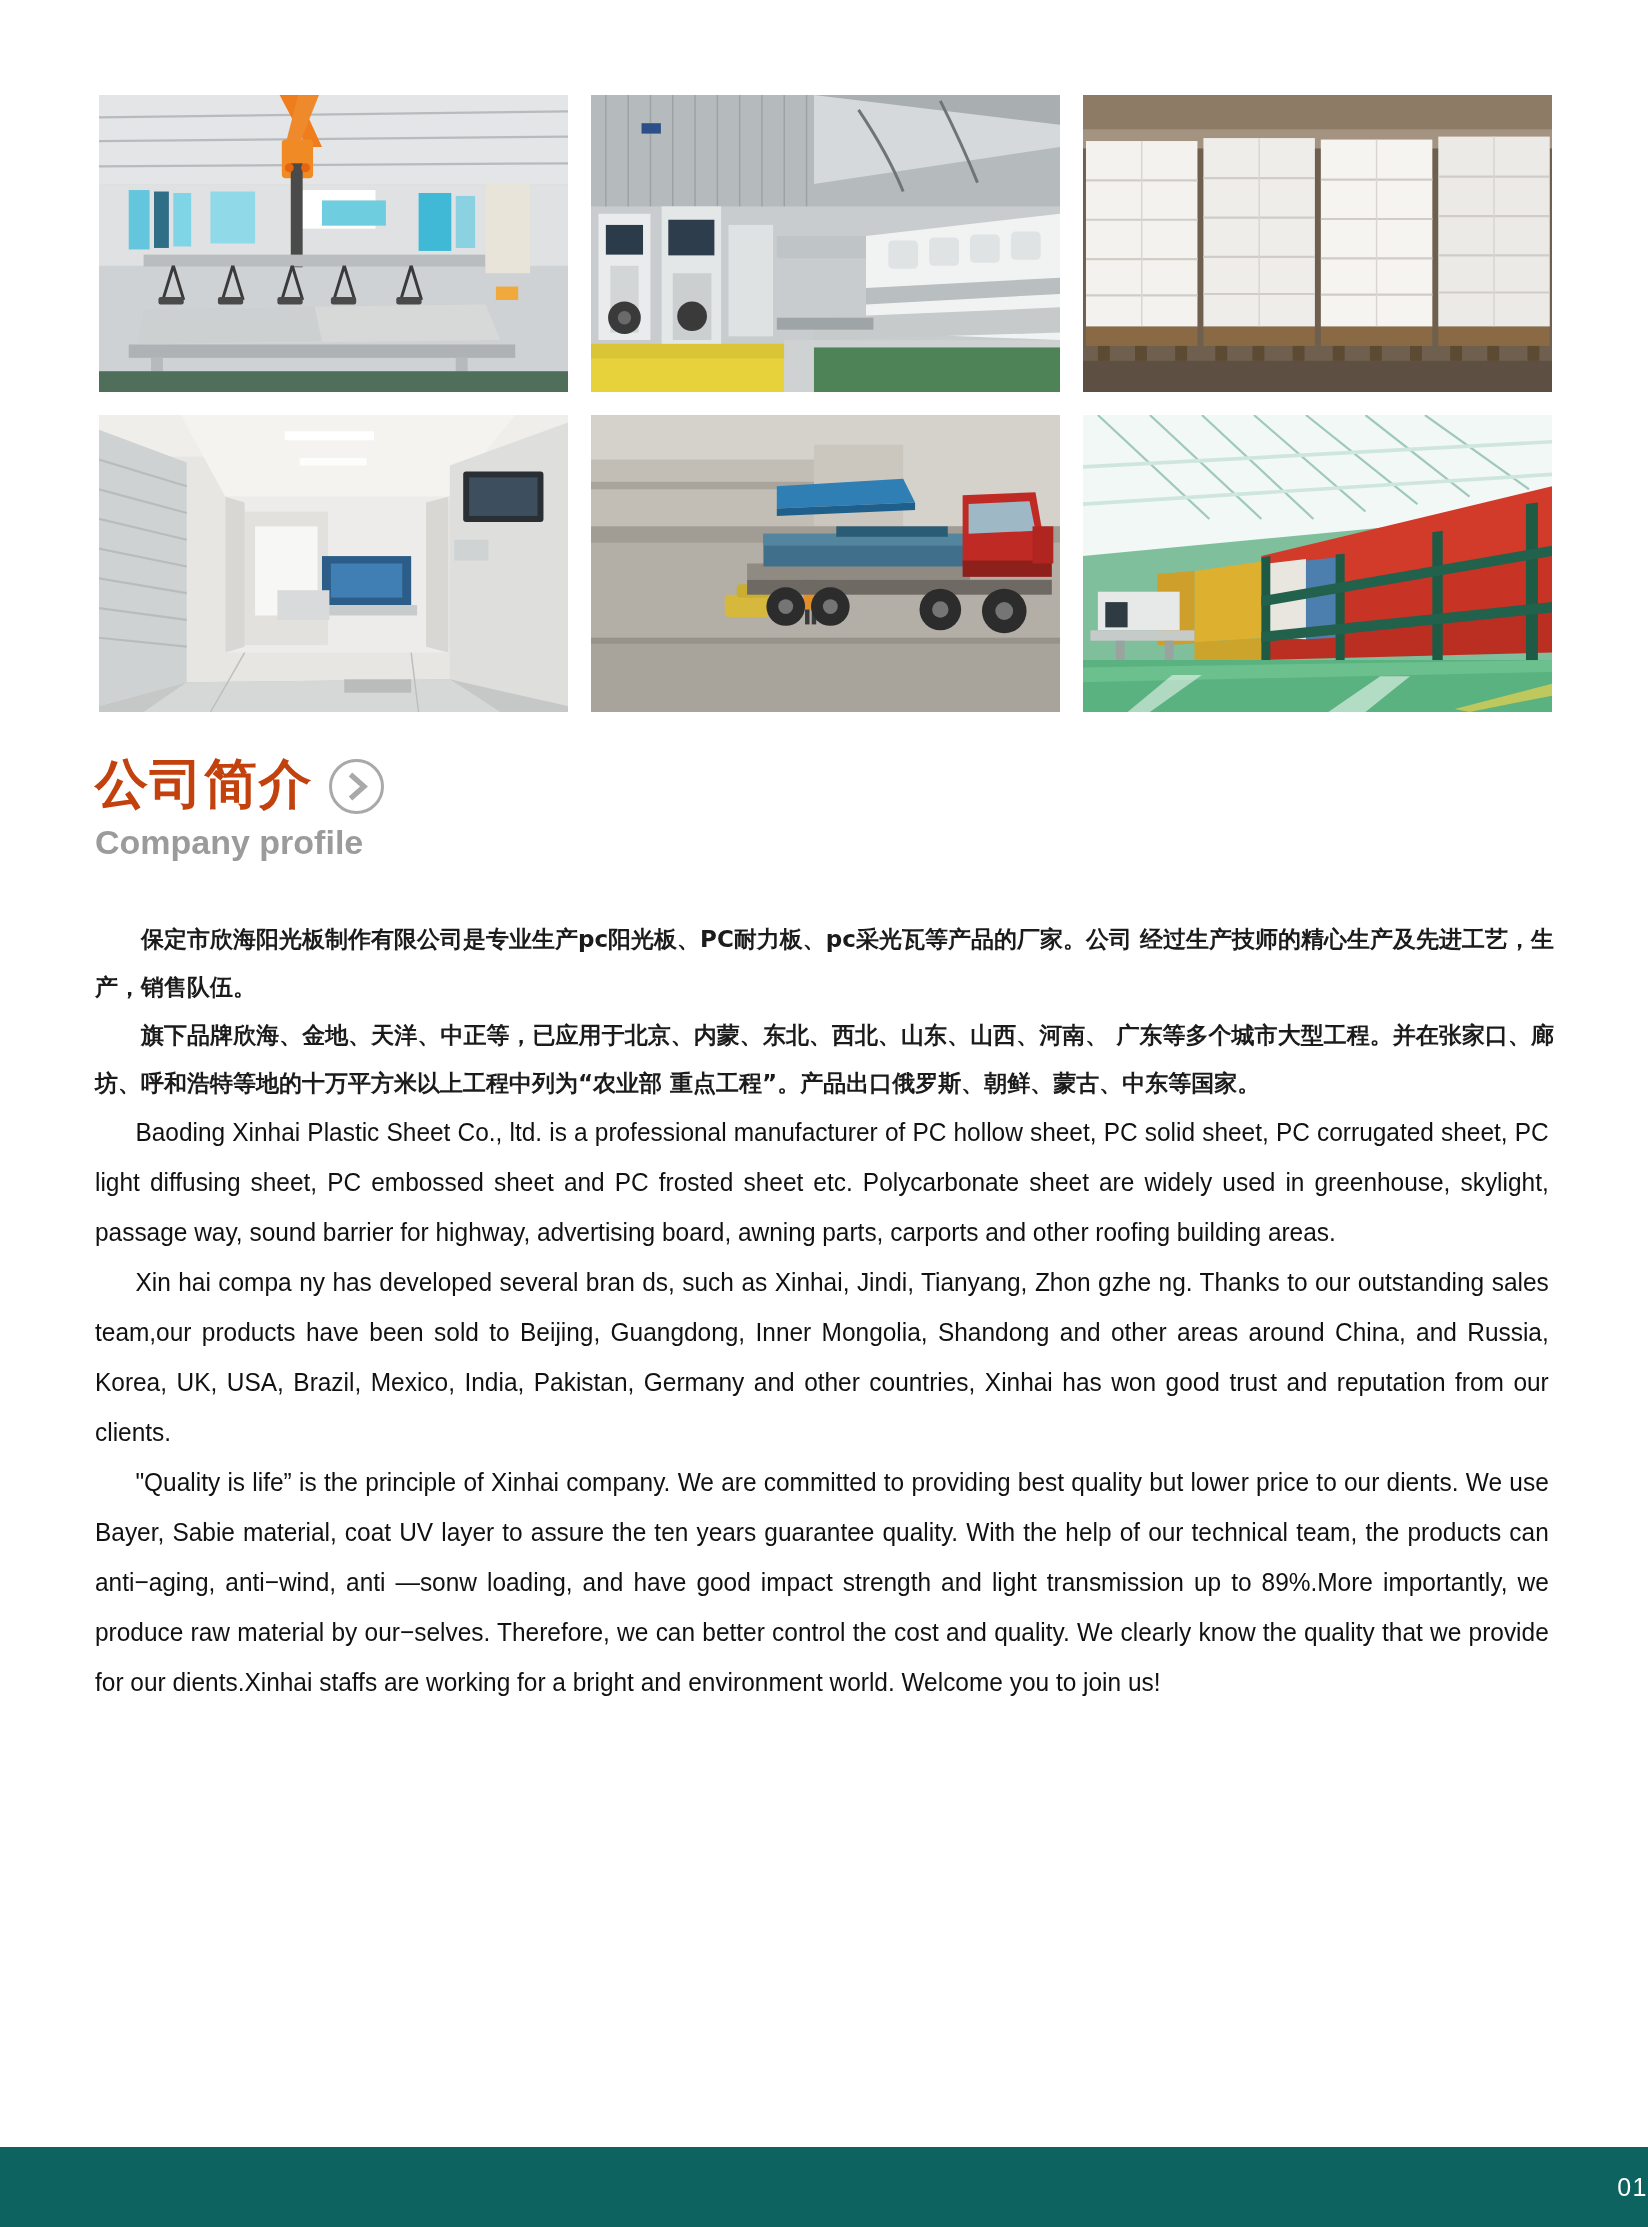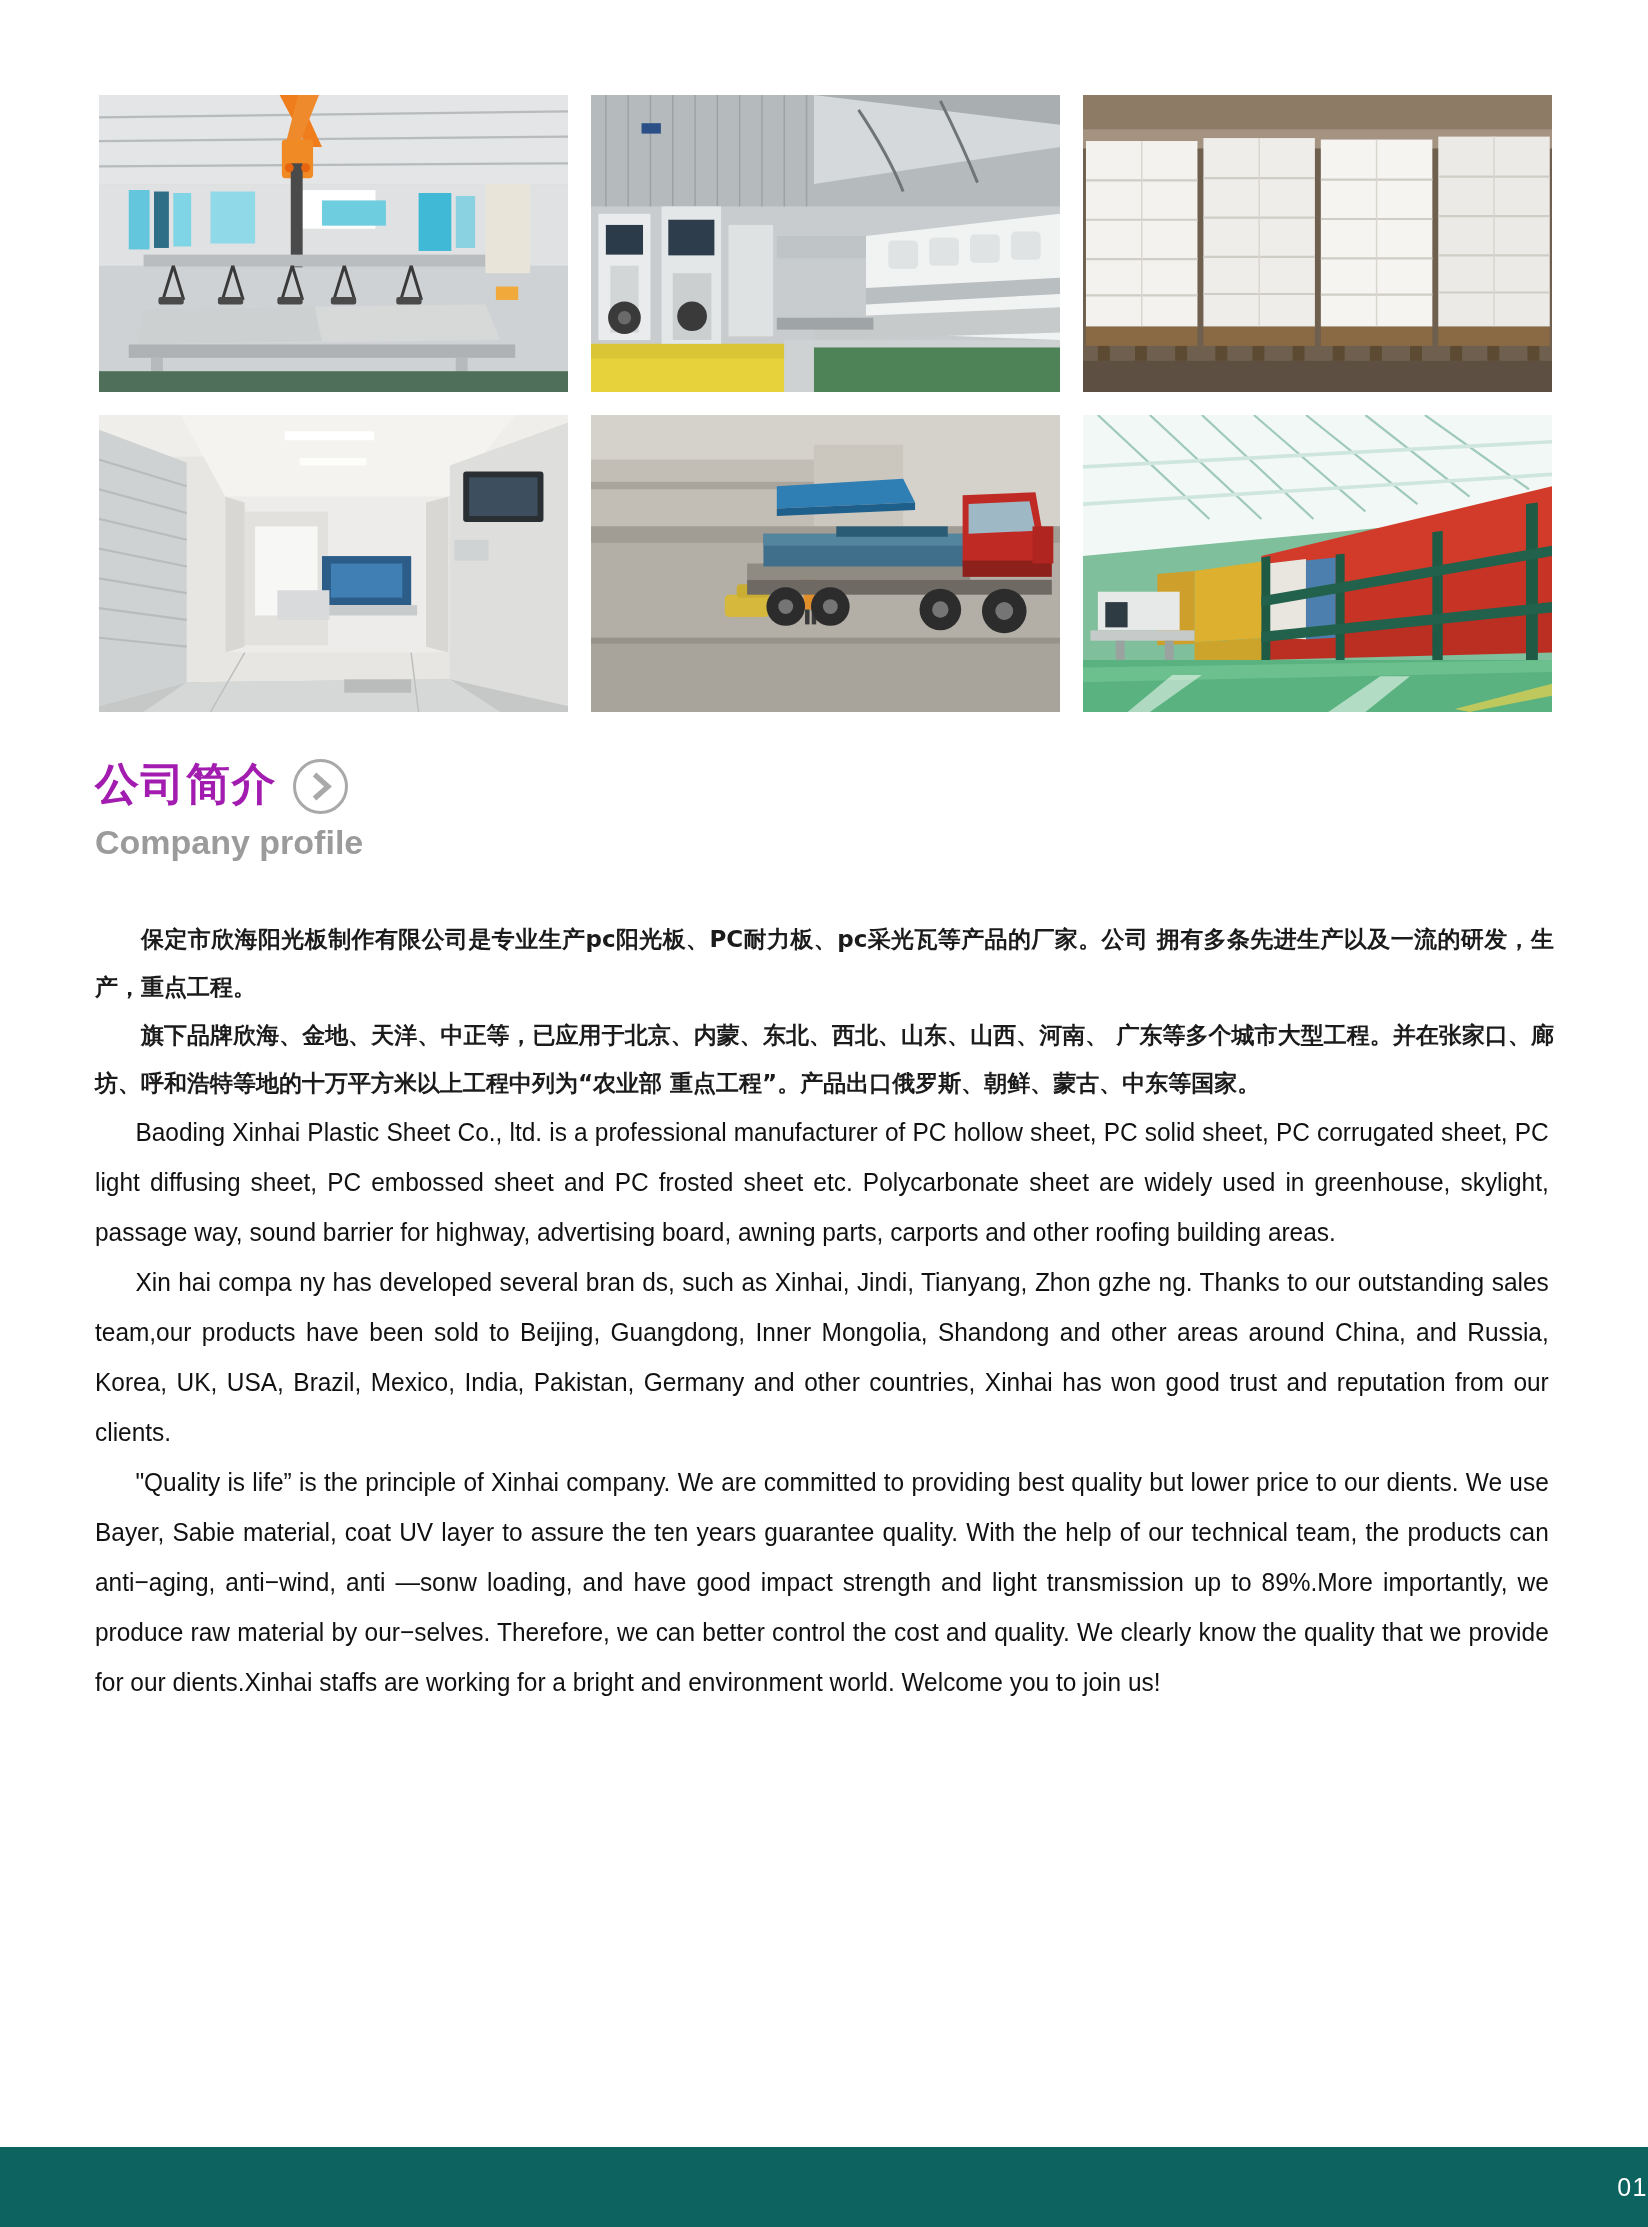--- a/index.html
+++ b/index.html
@@ -48,23 +48,23 @@
     top: 754px;
     width: 743px;
   }
   .heading-cn-row {
     display: flex;
     align-items: center;
     gap: 16.3px;
   }
   .heading-cn {
     font-family: "DejaVu Sans", "Liberation Sans", sans-serif;
-    font-size: 44px;
+    font-size: 53px;
     font-weight: bold;
-    color: #a21caf;
+    color: #c2410c;
     letter-spacing: 1.5px;
     line-height: 1.05;
     white-space: nowrap;
   }
   .arrow-circle {
     width: 55px;
     height: 55px;
     flex: 0 0 55px;
     border-radius: 50%;
     border: 3.7px solid #a9a9a9;
@@ -469,21 +469,21 @@
       <div class="arrow-circle">
         <svg width="27" height="33" viewBox="0 0 36 44" aria-hidden="true">
           <polyline points="10,6 28,22 10,38" fill="none" stroke="#a9a9a9" stroke-width="7" stroke-linecap="butt" stroke-linejoin="miter"></polyline>
         </svg>
       </div>
     </div>
     <div class="heading-en">Company profile</div>
   </div>
 
   <div class="body-copy">
-    <p class="cn indent">保定市欣海阳光板制作有限公司是专业生产pc阳光板、PC耐力板、pc采光瓦等产品的厂家。公司 拥有多条先进生产以及一流的研发，生产，重点工程。</p>
+    <p class="cn indent">保定市欣海阳光板制作有限公司是专业生产pc阳光板、PC耐力板、pc采光瓦等产品的厂家。公司 经过生产技师的精心生产及先进工艺，生产，销售队伍。</p>
     <p class="cn indent">旗下品牌欣海、金地、天洋、中正等，已应用于北京、内蒙、东北、西北、山东、山西、河南、 广东等多个城市大型工程。并在张家口、廊坊、呼和浩特等地的十万平方米以上工程中列为“农业部 重点工程”。产品出口俄罗斯、朝鲜、蒙古、中东等国家。</p>
     <p class="en indent">Baoding Xinhai Plastic Sheet Co., ltd. is a professional manufacturer of PC hollow sheet, PC solid sheet, PC corrugated sheet, PC light diffusing sheet, PC embossed sheet and PC frosted sheet etc. Polycarbonate sheet are widely used in greenhouse, skylight, passage way, sound barrier for highway, advertising board, awning parts, carports and other roofing building areas.</p>
     <p class="en indent">Xin hai compa ny has developed several bran ds, such as Xinhai, Jindi, Tianyang, Zhon gzhe ng. Thanks to our outstanding sales team,our products have been sold to Beijing, Guangdong, Inner Mongolia, Shandong and other areas around China, and Russia, Korea, UK, USA, Brazil, Mexico, India, Pakistan, Germany and other countries, Xinhai has won good trust and reputation from our clients.</p>
     <p class="en indent">"Quality is life”  is the principle of Xinhai company. We are committed to providing best quality but lower price to our dients. We use Bayer, Sabie material, coat UV layer to assure the ten years guarantee quality. With the help of our technical team, the products can anti−aging, anti−wind, anti —sonw loading, and have good impact strength and light transmission up to 89%.More importantly, we produce raw material by our−selves. Therefore, we can better control the cost and quality. We clearly know the quality that we provide for our dients.Xinhai staffs are working for a bright and environment world. Welcome you to join us!</p>
   </div>
 
   <div class="footer">
     <div class="footer-page-number">01</div>
   </div>
 

